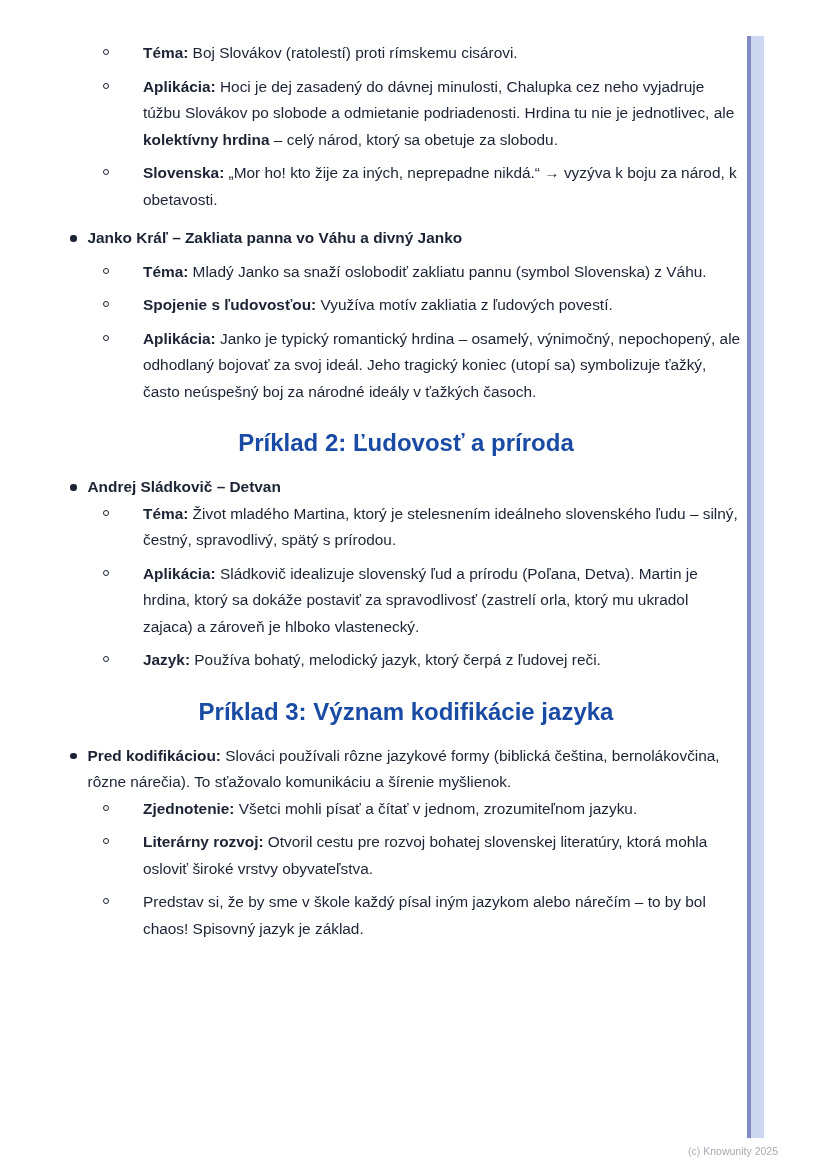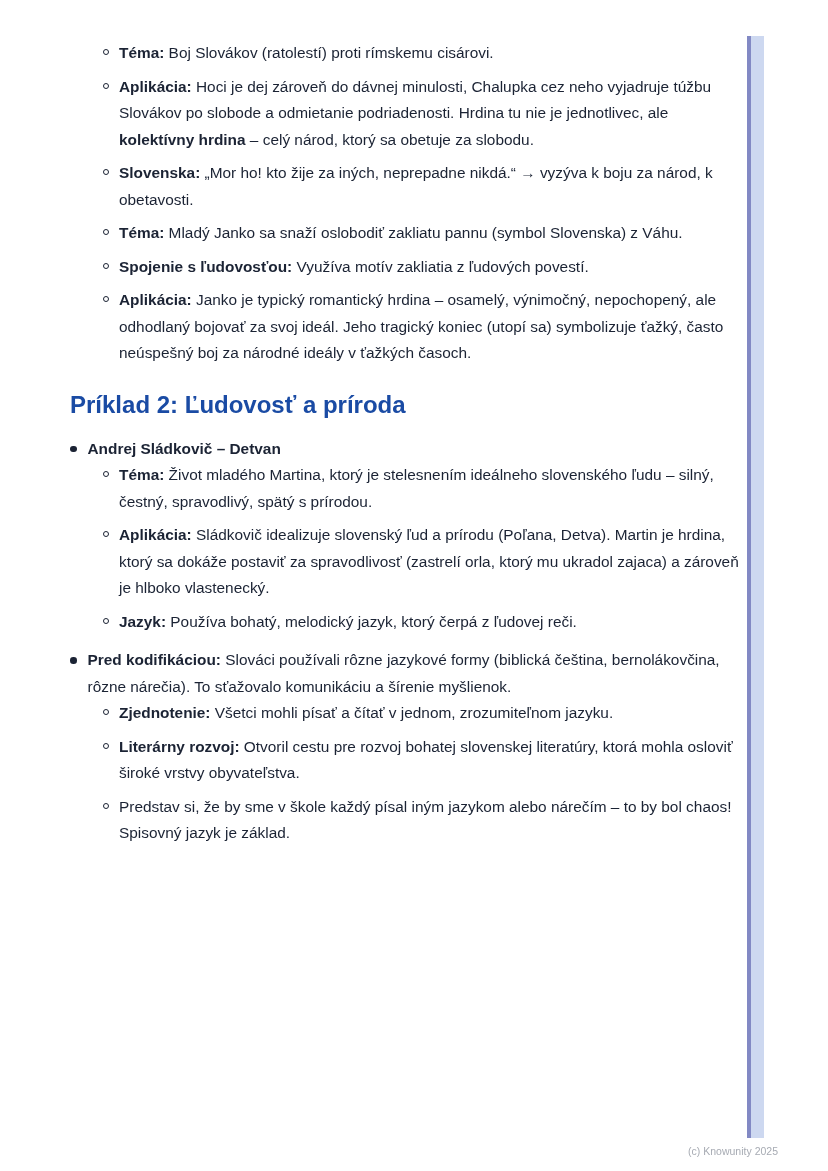--- a/index.html
+++ b/index.html
@@ -16,28 +16,28 @@
     font-family:"Liberation Sans",sans-serif;color:var(--text);
   }
   .content{
     position:absolute;left:70px;top:40px;width:672px;
     font-size:15.4px;line-height:26.5px;
     display:flex;flex-direction:column;
   }
   .item{display:flex;align-items:flex-start;margin:0 0 7px 0;}
   .item .txt{flex:1;}
   .level1{margin-top:5px;}
-  .level2{padding-left:33px;}
+  .level2{padding-left:33px;gap:24px;}
   .tight{margin-top:-7px;}
   .marker{flex:0 0 auto;}
   .marker.circle{width:6px;height:6px;border:1.4px solid var(--text);border-radius:50%;margin:9px 10px 0 0;}
   .marker.disc{width:6.5px;height:6.5px;background:var(--text);border-radius:50%;margin:10px 11px 0 0;}
   .b{font-weight:700;}
   .i{}
-  h2.heading{color:var(--heading);font-size:24px;line-height:30px;font-weight:700;margin:16px 0 11px 0;}
+  h2.heading{color:var(--heading);font-size:24px;line-height:30px;font-weight:700;margin:16px 0 11px 0;text-align:center;}
   .scroll-track{
     position:absolute;right:64px;top:36px;width:13px;height:1102px;
     background:var(--track);z-index:1;
   }
   .scroll-thumb{
     position:absolute;left:-4px;top:0;width:4px;height:100%;
     background:var(--thumb);
   }
   .watermark{
     position:absolute;right:50px;top:1145px;z-index:5;
@@ -48,25 +48,29 @@
 <body>
 
 <div class="page">
   <div class="content">
       <div class="item level2">
         <span class="marker circle"></span>
         <span class="txt"><span class="b">Téma:</span><span> Boj Slovákov (ratolestí) proti rímskemu cisárovi.</span></span>
       </div>
       <div class="item level2">
         <span class="marker circle"></span>
-        <span class="txt"><span class="b">Aplikácia:</span><span> Hoci je dej zároveň do dávnej minulosti, Chalupka cez neho vyjadruje túžbu Slovákov po slobode a odmietanie podriadenosti. Hrdina tu nie je jednotlivec, ale </span><span class="b">kolektívny hrdina</span><span> – celý národ, ktorý sa obetuje za slobodu.</span></span>
+        <span class="txt"><span class="b">Aplikácia:</span><span> Hoci je dej zasadený do dávnej minulosti, Chalupka cez neho vyjadruje túžbu Slovákov po slobode a odmietanie podriadenosti. Hrdina tu nie je jednotlivec, ale </span><span class="b">kolektívny hrdina</span><span> – celý národ, ktorý sa obetuje za slobodu.</span></span>
       </div>
       <div class="item level2">
         <span class="marker circle"></span>
         <span class="txt"><span class="b">Slovenska:</span><span> </span><span class="i">„Mor ho! kto žije za iných, neprepadne nikdá.“</span><span> → vyzýva k boju za národ, k obetavosti.</span></span>
+      </div>
+      <div class="item level1">
+        <span class="marker disc"></span>
+        <span class="txt"><span class="b">Janko Kráľ – </span><span class="b i">Zakliata panna vo Váhu a divný Janko</span></span>
       </div>
       <div class="item level2">
         <span class="marker circle"></span>
         <span class="txt"><span class="b">Téma:</span><span> Mladý Janko sa snaží oslobodiť zakliatu pannu (symbol Slovenska) z Váhu.</span></span>
       </div>
       <div class="item level2">
         <span class="marker circle"></span>
         <span class="txt"><span class="b">Spojenie s ľudovosťou:</span><span> Využíva motív zakliatia z ľudových povestí.</span></span>
       </div>
       <div class="item level2">
@@ -83,20 +87,21 @@
         <span class="txt"><span class="b">Téma:</span><span> Život mladého Martina, ktorý je stelesnením ideálneho slovenského ľudu – silný, čestný, spravodlivý, spätý s prírodou.</span></span>
       </div>
       <div class="item level2">
         <span class="marker circle"></span>
         <span class="txt"><span class="b">Aplikácia:</span><span> Sládkovič idealizuje slovenský ľud a prírodu (Poľana, Detva). Martin je hrdina, ktorý sa dokáže postaviť za spravodlivosť (zastrelí orla, ktorý mu ukradol zajaca) a zároveň je hlboko vlastenecký.</span></span>
       </div>
       <div class="item level2">
         <span class="marker circle"></span>
         <span class="txt"><span class="b">Jazyk:</span><span> Používa bohatý, melodický jazyk, ktorý čerpá z ľudovej reči.</span></span>
       </div>
+      <h2 class="heading">Príklad 3: Význam kodifikácie jazyka</h2>
       <div class="item level1">
         <span class="marker disc"></span>
         <span class="txt"><span class="b">Pred kodifikáciou:</span><span> Slováci používali rôzne jazykové formy (biblická čeština, bernolákovčina, rôzne nárečia). To sťažovalo komunikáciu a šírenie myšlienok.</span></span>
       </div>
       <div class="item level2 tight">
         <span class="marker circle"></span>
         <span class="txt"><span class="b">Zjednotenie:</span><span> Všetci mohli písať a čítať v jednom, zrozumiteľnom jazyku.</span></span>
       </div>
       <div class="item level2">
         <span class="marker circle"></span>

